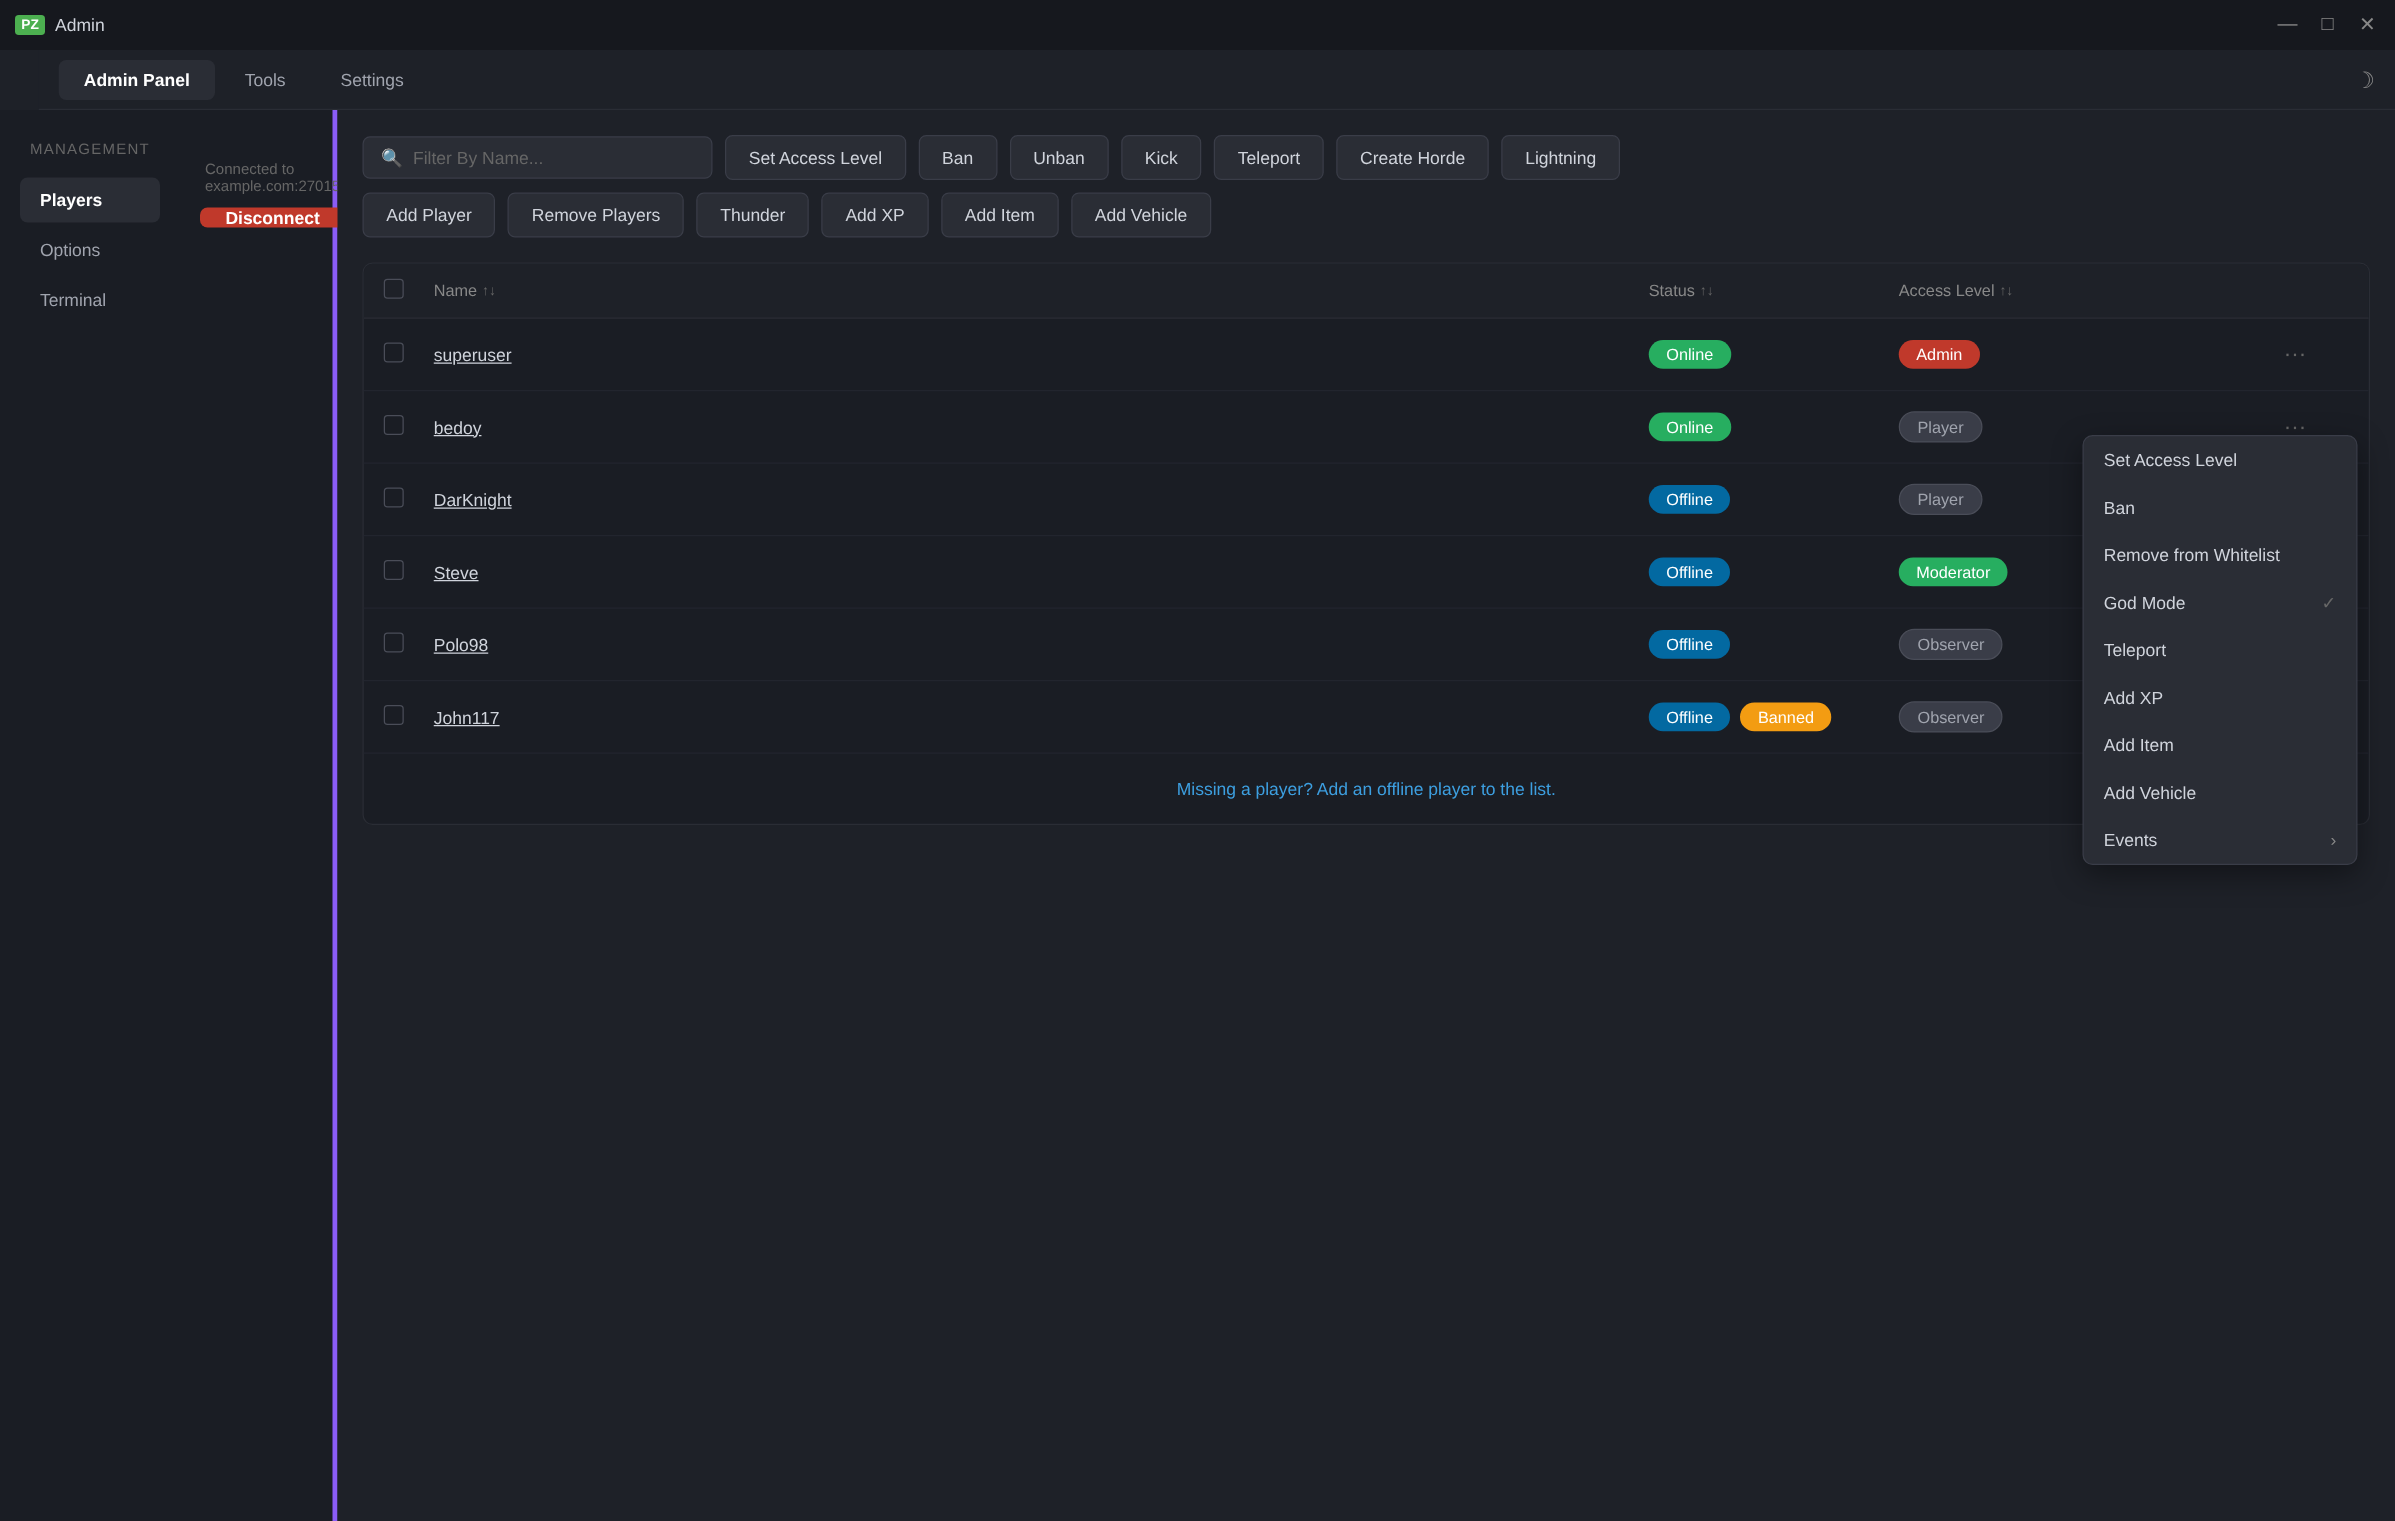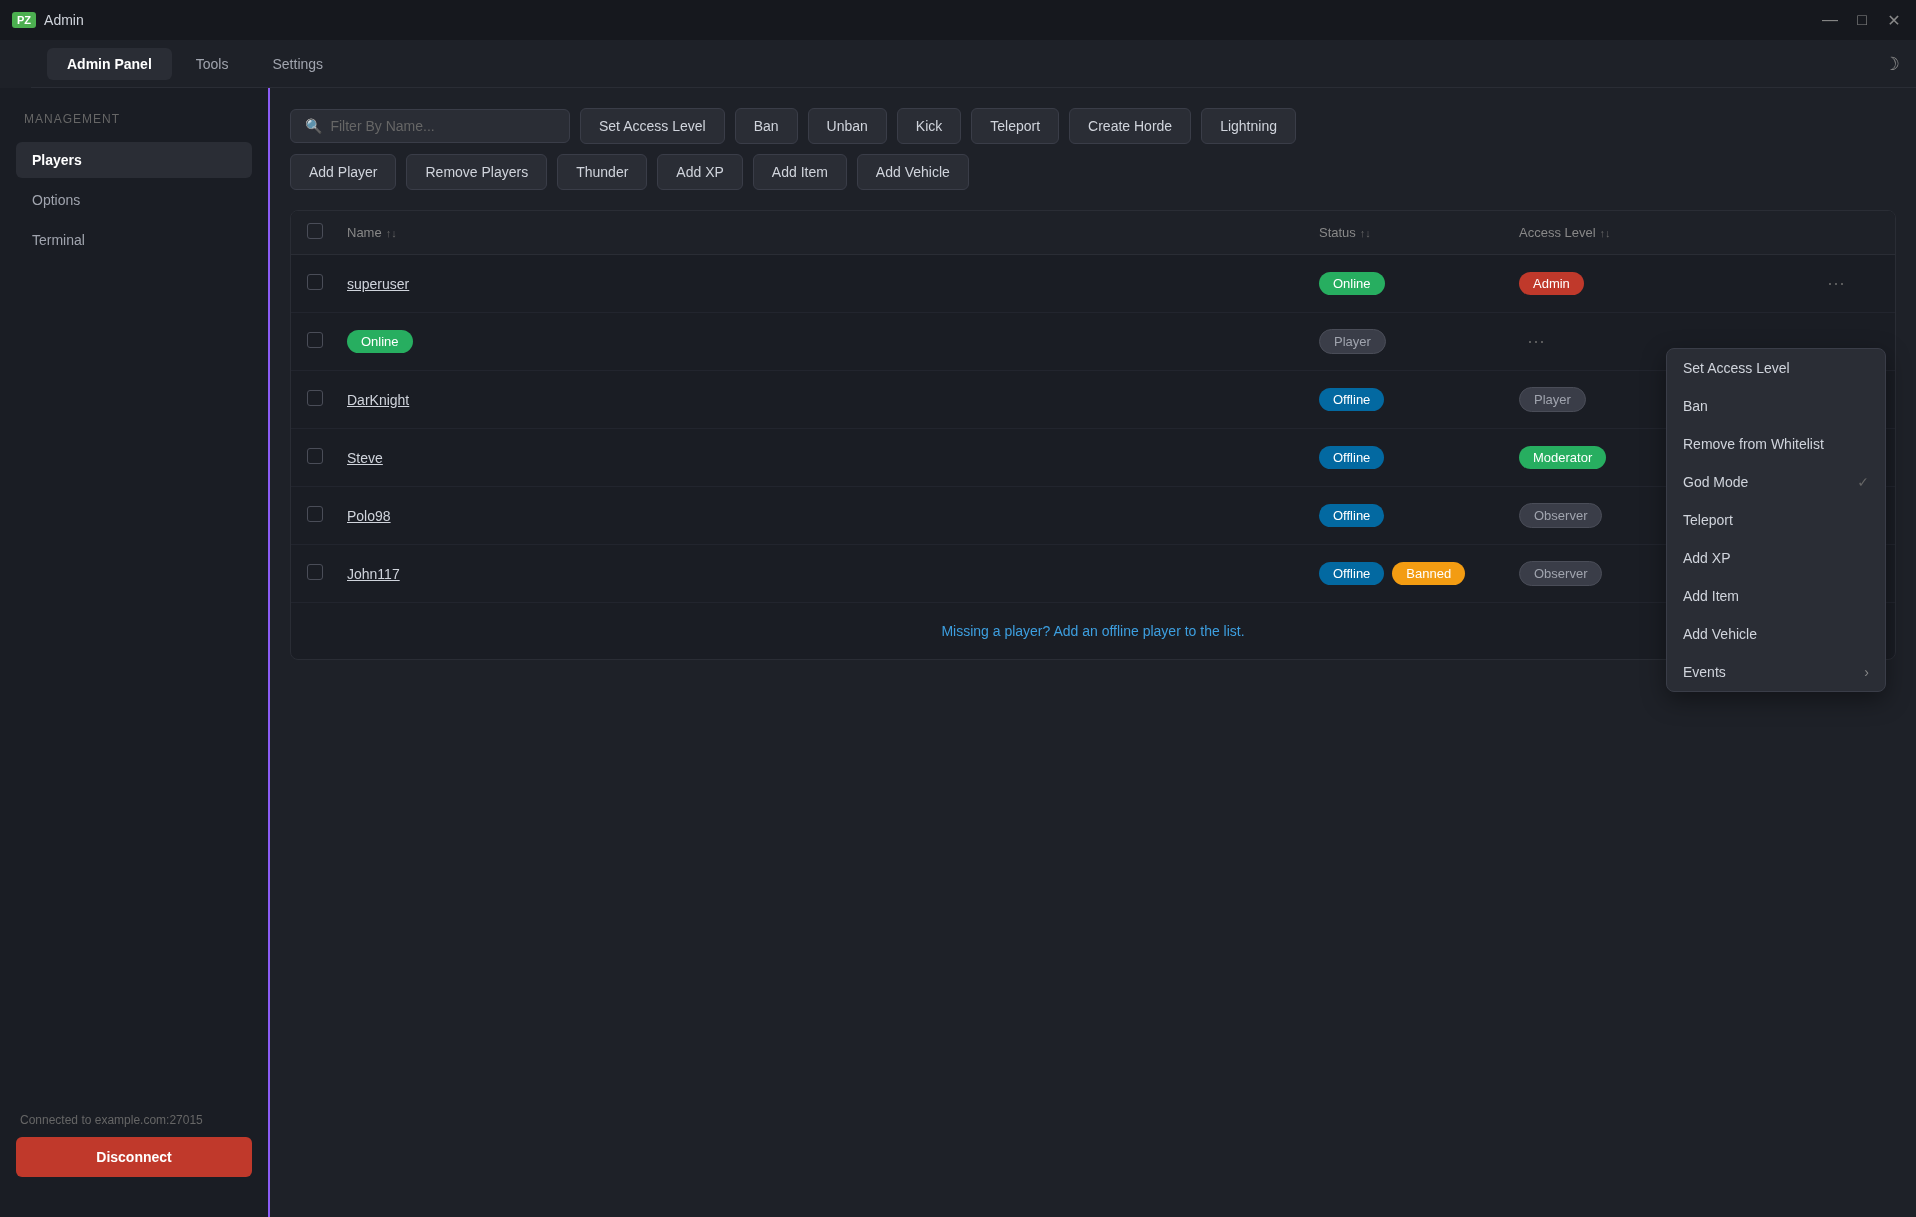--- a/index.html
+++ b/index.html
@@ -90,24 +90,24 @@
     
     .main-layout {
       display: flex;
       height: calc(1217px - 40px - 48px);
     }
 
     
     .sidebar {
       width: 270px;
       background: #1a1d24;
-      border-right: 2px solid #8b5cf6;
+      border-right: 4px solid #8b5cf6;
       padding: 24px 0;
       display: flex;
-      flex-direction: column;
+      flex-direction: row;
       justify-content: space-between;
     }
     .sidebar-nav {
       display: flex;
       flex-direction: column;
       gap: 4px;
       padding: 0 16px;
     }
     .sidebar-section-label {
       font-size: 12px;
@@ -132,21 +132,20 @@
       padding: 16px;
     }
     .connection-status {
       font-size: 12px;
       color: #666;
       margin-bottom: 10px;
       padding: 0 4px;
     }
     .disconnect-btn {
       width: 100%;
-      padding: 12px;
       background: #c0392b;
       border: none;
       border-radius: 6px;
       color: white;
       font-size: 14px;
       font-weight: 600;
       cursor: pointer;
     }
 
     
@@ -403,20 +402,21 @@
           <span class="badge badge-online">Online</span>
         </div>
         <div>
           <span class="badge badge-admin">Admin</span>
         </div>
         <div><button class="more-btn">···</button></div>
       </div>
 
       <div class="table-row">
         <div><input type="checkbox" class="checkbox" style=""></div>
+        <div class="player-name">bedoy</div>
         <div class="status-cell">
           <span class="badge badge-online">Online</span>
         </div>
         <div>
           <span class="badge badge-player">Player</span>
         </div>
         <div><button class="more-btn">···</button></div>
       </div>
 
       <div class="table-row">

